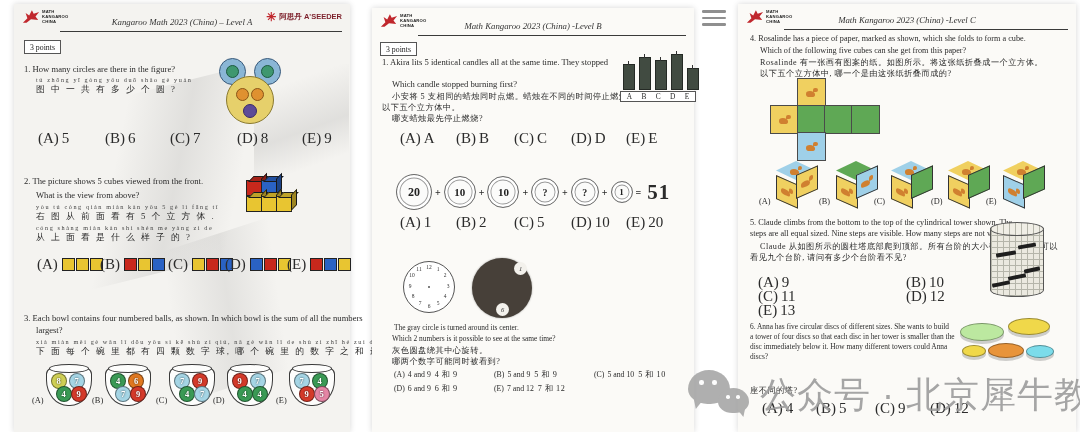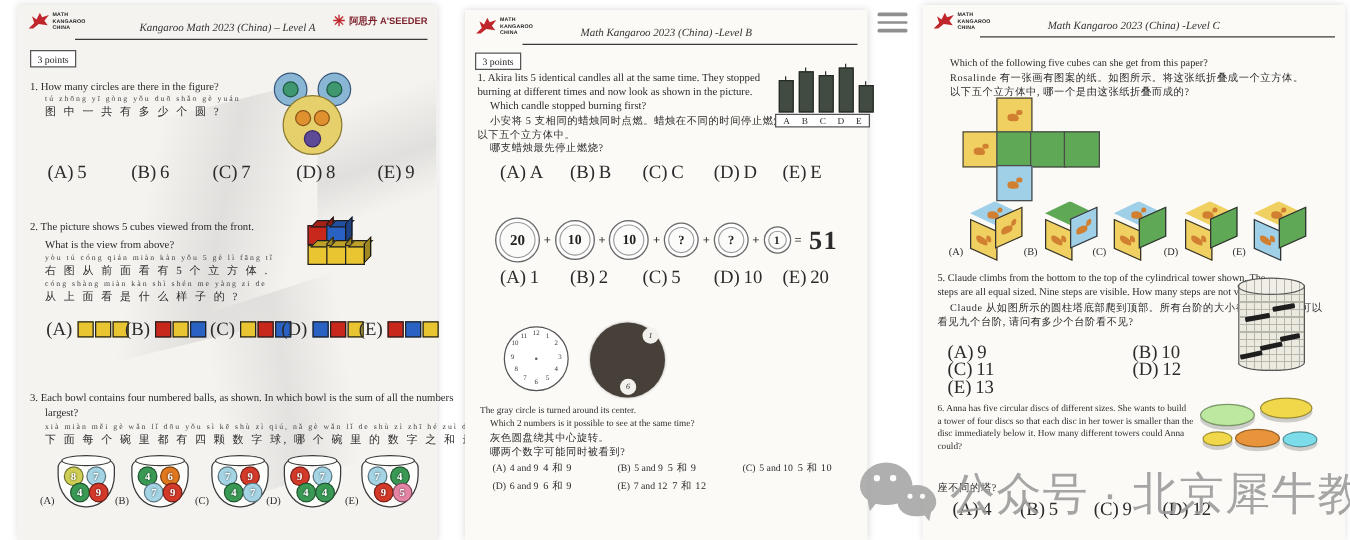--- a/index.html
+++ b/index.html
@@ -250,21 +250,20 @@
         <div>MATH</div>
         <div>KANGAROO</div>
         <div>CHINA</div>
       </div>
   </div>
   <div class="hdr-title">Math Kangaroo 2023 (China) -Level B</div>
   <div class="hdr-line"></div>
   <div class="pts" style="left:8px;top:34px">3 points</div>
 
   <div class="ln en" style="left:10px;top:49px">1. Akira lits 5 identical candles all at the same time. They stopped</div>
-  <div class="ln en" style="left:10px;top:60px">burning at different times and now look as shown in the picture.</div>
   <div class="ln en" style="left:20px;top:71px">Which candle stopped burning first?</div>
   <div class="ln cnb" style="left:20px;top:83px">小安将 5 支相同的蜡烛同时点燃。蜡烛在不同的时间停止燃烧, 现在</div>
   <div class="ln cnb" style="left:10px;top:94px">以下五个立方体中。</div>
   <div class="ln cnb" style="left:20px;top:105px">哪支蜡烛最先停止燃烧?</div>
 
   <div class="candlefig" style="left:248px;top:44px">
     <div class="crow">
       <div class="candle" style="height: 24px;">
           <span class="wick"></span>
         </div>
@@ -336,21 +335,21 @@
     <span class="cknum" style="left:5px;top:31px">8</span>
     <span class="cknum" style="left:2px;top:21px">9</span>
     <span class="cknum" style="left:4px;top:10px">10</span>
     <span class="cknum" style="left:11px;top:4px">11</span>
   </div>
   <div class="gdisc" style="left:100px;top:250px">
     <span class="hole" style="right:5px;top:4px">1</span>
     <span class="hole" style="left:24px;bottom:2px">6</span>
   </div>
 
-  <div class="ln en-sm" style="left:12px;top:315px">The gray circle is turned around its center.</div>
+  <div class="ln en-sm" style="left:22px;top:315px">The gray circle is turned around its center.</div>
   <div class="ln en-sm" style="left:20px;top:326px">Which 2 numbers is it possible to see at the same time?</div>
   <div class="ln cnb" style="left:20px;top:337px">灰色圆盘绕其中心旋转。</div>
   <div class="ln cnb" style="left:20px;top:348px">哪两个数字可能同时被看到?</div>
 
   <div>
     <span class="optitem" style="left:22px;top:361px;font-size:7.8px"><span class="olabel">(A)</span><span>4 and 9</span>&nbsp;&nbsp;<span class="cnb">4 和 9</span></span>
     <span class="optitem" style="left:122px;top:361px;font-size:7.8px"><span class="olabel">(B)</span><span>5 and 9</span>&nbsp;&nbsp;<span class="cnb">5 和 9</span></span>
     <span class="optitem" style="left:222px;top:361px;font-size:7.8px"><span class="olabel">(C)</span><span>5 and 10</span>&nbsp;&nbsp;<span class="cnb">5 和 10</span></span>
     <span class="optitem" style="left:22px;top:375px;font-size:7.8px"><span class="olabel">(D)</span><span>6 and 9</span>&nbsp;&nbsp;<span class="cnb">6 和 9</span></span>
     <span class="optitem" style="left:122px;top:375px;font-size:7.8px"><span class="olabel">(E)</span><span>7 and 12</span>&nbsp;&nbsp;<span class="cnb">7 和 12</span></span>
@@ -364,20 +363,21 @@
       </svg>
     <div class="ktxt">
         <div>MATH</div>
         <div>KANGAROO</div>
         <div>CHINA</div>
       </div>
   </div>
   <div class="hdr-title" style="top:11px">Math Kangaroo 2023 (China) -Level C</div>
   <div class="hdr-line" style="top:25px"></div>
 
+  <div class="ln en-c" style="left:12px;top:30px">4. Rosalinde has a piece of paper, marked as shown, which she folds to form a cube.</div>
   <div class="ln en-c" style="left:22px;top:42px">Which of the following five cubes can she get from this paper?</div>
   <div class="ln cnb" style="left:22px;top:53px">Rosalinde 有一张画有图案的纸。如图所示。将这张纸折叠成一个立方体。</div>
   <div class="ln cnb" style="left:22px;top:64px">以下五个立方体中, 哪一个是由这张纸折叠而成的?</div>
 
   <div style="position:absolute;left:32px;top:74px;width:135px;height:82px">
     <div class="ncell" style="left: 27px; top: 0px; background: rgb(240, 208, 96);">
         <span class="kanga"></span>
       </div>
     <div class="ncell" style="left: 0px; top: 27px; background: rgb(240, 208, 96);">
         <span class="kanga"></span>
@@ -474,21 +474,21 @@
     <span class="optitem" style="left:20px;top:270px"><span class="olabel">(A)</span><span>9</span></span>
     <span class="optitem" style="left:168px;top:270px"><span class="olabel">(B)</span><span>10</span></span>
     <span class="optitem" style="left:20px;top:284px"><span class="olabel">(C)</span><span>11</span></span>
     <span class="optitem" style="left:168px;top:284px"><span class="olabel">(D)</span><span>12</span></span>
     <span class="optitem" style="left:20px;top:298px"><span class="olabel">(E)</span><span>13</span></span>
   </div>
 
   <div class="ln" style="left:12px;top:318px;font-size:7.4px">6. Anna has five circular discs of different sizes. She wants to build</div>
   <div class="ln" style="left:12px;top:328px;font-size:7.4px">a tower of four discs so that each disc in her tower is smaller than the</div>
   <div class="ln" style="left:12px;top:338px;font-size:7.4px">disc immediately below it. How many different towers could Anna</div>
-  <div class="ln" style="left:12px;top:348px;font-size:7.4px">could?</div>
+  <div class="ln" style="left:12px;top:348px;font-size:7.4px">discs?</div>
   <div class="ln cnb" style="left:12px;top:381px">座不同的塔?</div>
 
   <div style="position:absolute;left:222px;top:314px;width:100px;height:42px">
     <span class="disc" style="left: 0px; top: 5px; width: 42px; height: 16px; background: rgb(188, 232, 160);"></span>
     <span class="disc" style="left: 48px; top: 0px; width: 40px; height: 15px; background: rgb(240, 216, 74);"></span>
     <span class="disc" style="left: 2px; top: 27px; width: 22px; height: 10px; background: rgb(240, 216, 74);"></span>
     <span class="disc" style="left: 28px; top: 25px; width: 34px; height: 13px; background: rgb(232, 148, 58);"></span>
     <span class="disc" style="left: 66px; top: 27px; width: 26px; height: 11px; background: rgb(124, 220, 234);"></span>
   </div>
 

